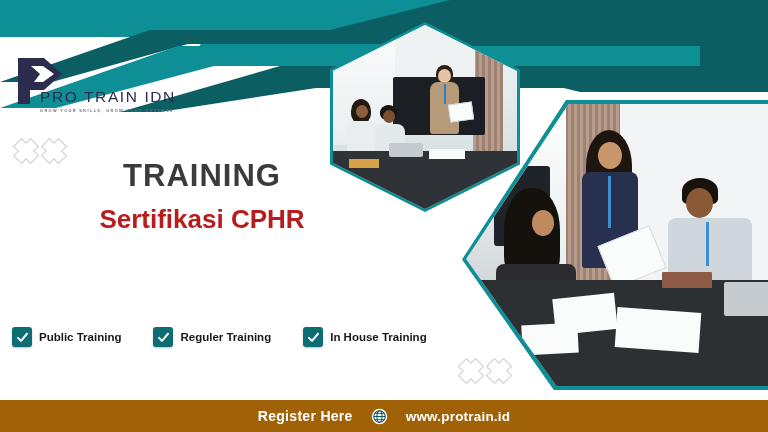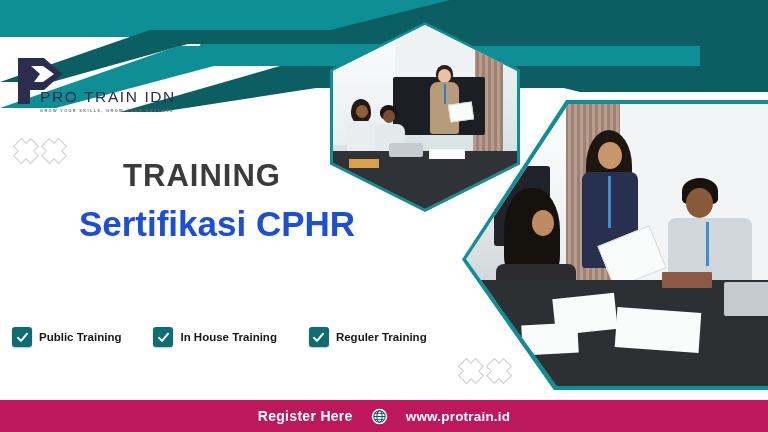--- a/index.html
+++ b/index.html
@@ -64,33 +64,33 @@
 
   
   .xdeco{position:absolute;display:flex;gap:2px;}
   .xmark{width:26px;height:26px;}
 
   
   .title{position:absolute;left:0;top:158px;width:404px;text-align:center;
          font-size:31px;font-weight:800;letter-spacing:1px;color:#3b3b3b;
          font-family:"Liberation Sans",sans-serif;}
   .subtitle{position:absolute;left:0;top:204px;width:404px;text-align:center;
-            font-size:35px;font-weight:700;color:#1d4ed8;
-            font-family:"Liberation Sans",sans-serif;margin-left:15px;}
+            font-size:26px;font-weight:700;color:#b91c1c;
+            font-family:"Liberation Sans",sans-serif;}
 
   
   .checkrow{position:absolute;left:12px;top:327px;display:flex;align-items:center;gap:32px;}
   .chkitem{display:flex;align-items:center;gap:7px;}
   .chkbox{width:20px;height:20px;background:#0d6d72;border-radius:3px;
           display:flex;align-items:center;justify-content:center;box-shadow:0 1px 2px rgba(0,0,0,.25);}
   .chklabel{font-size:11.5px;font-weight:700;color:#17171a;white-space:nowrap;
             font-family:"Liberation Sans",sans-serif;}
 
   
-  .footer{position:absolute;left:0;bottom:0;width:768px;height:32px;background:#be185d;
+  .footer{position:absolute;left:0;bottom:0;width:768px;height:32px;background:#a16207;
           display:flex;align-items:center;justify-content:center;gap:18px;}
   .regtext{font-size:14px;font-weight:700;color:#ffffff;letter-spacing:.3px;
            font-family:"Liberation Sans",sans-serif;}
   .site{font-size:13.5px;font-weight:700;color:#ffffff;letter-spacing:.2px;
         font-family:Liberation Sans, sans-serif;}
 </style>
 </head>
 <body>
 
 <div id="poster">
@@ -231,30 +231,30 @@
       </span>
       <span class="chklabel">Public Training</span>
     </div>
 
     <div class="chkitem">
       <span class="chkbox">
         <svg viewBox="0 0 20 20" width="15" height="15" aria-hidden="true">
           <path d="M4 10.5 L8 14.5 L16 5" fill="none" stroke="#ffffff" stroke-width="2.6" stroke-linecap="round" stroke-linejoin="round"></path>
         </svg>
       </span>
-      <span class="chklabel">In House Training</span>
+      <span class="chklabel">Reguler Training</span>
     </div>
 
     <div class="chkitem">
       <span class="chkbox">
         <svg viewBox="0 0 20 20" width="15" height="15" aria-hidden="true">
           <path d="M4 10.5 L8 14.5 L16 5" fill="none" stroke="#ffffff" stroke-width="2.6" stroke-linecap="round" stroke-linejoin="round"></path>
         </svg>
       </span>
-      <span class="chklabel">Reguler Training</span>
+      <span class="chklabel">In House Training</span>
     </div>
   </div>
 
   <div class="footer">
     <span class="regtext">Register Here</span>
     <span style="display:flex;align-items:center;">
       <svg viewBox="0 0 22 22" width="17" height="17" aria-hidden="true">
         <circle cx="11" cy="11" r="10" fill="#ffffff"></circle>
         <circle cx="11" cy="11" r="7.4" fill="none" stroke="#0a5a5e" stroke-width="1.3"></circle>
         <ellipse cx="11" cy="11" rx="3.3" ry="7.4" fill="none" stroke="#0a5a5e" stroke-width="1.3"></ellipse>

